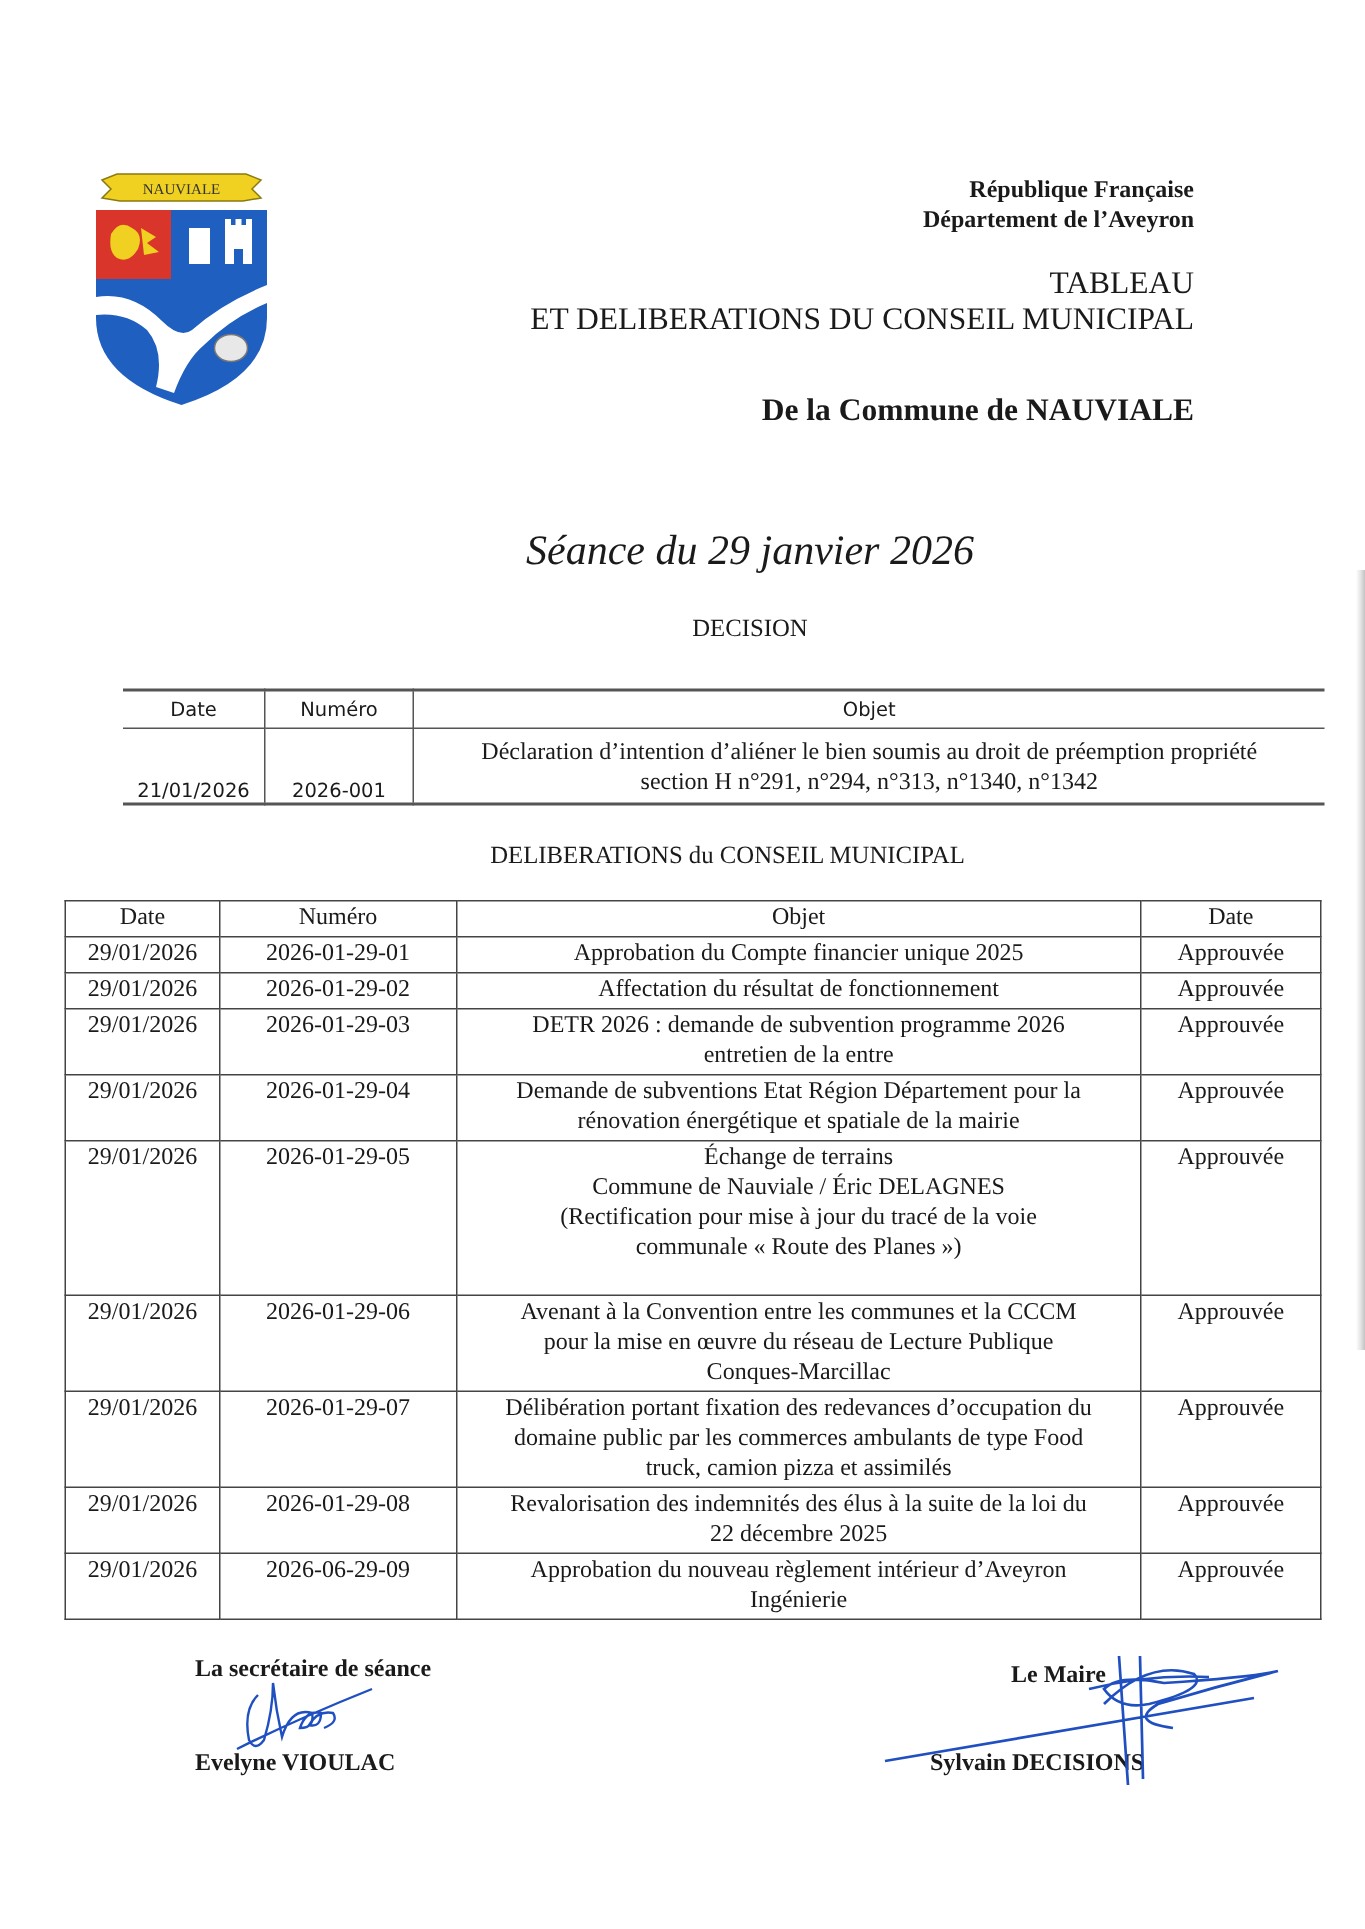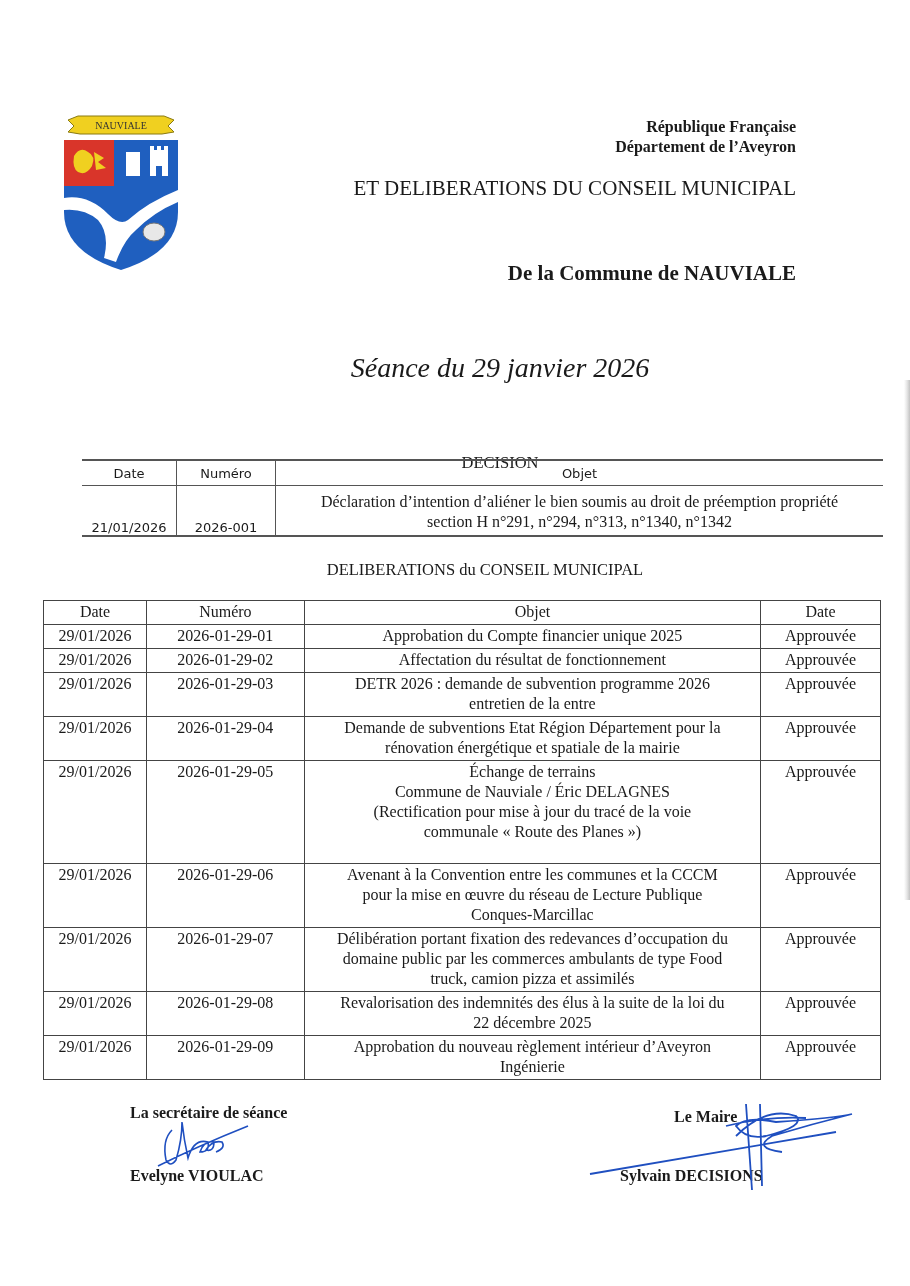--- a/index.html
+++ b/index.html
@@ -8,21 +8,21 @@
   .scan-edge { position:absolute; right:0; top:380px; width:6px; height:520px;
                background:linear-gradient(to right, #ffffff, #d4d4d4, #9a9a9a); opacity:.6; }
   .logo { position:absolute; left:58px; top:112px; width:126px; height:160px; }
   .header { position:absolute; left:236px; width:560px; text-align:right; }
   .h-rep { top:117px; font-weight:bold; font-size:16px; line-height:20px; }
   .h-tab { top:176px; font-size:21px; line-height:24px; }
   .h-commune { top:261px; font-weight:bold; font-size:21px; line-height:24px; }
   .seance { position:absolute; left:300px; width:400px; top:352px; text-align:center;
             font-style:italic; font-size:28px; }
   .sec-title { position:absolute; text-align:center; font-size:16.5px; }
-  .decision-title { left:300px; width:400px; top:409px;margin-top:44px; }
+  .decision-title { left:300px; width:400px; top:409px; }
   .delib-title { left:240px; width:490px; top:560px; }
   table { border-collapse:collapse; position:absolute; }
   .t-dec { left:82px; top:459px; width:801px; border-top:2px solid #555; border-bottom:2px solid #555; }
   .t-dec td, .t-dec th { border-right:1px solid #555; border-bottom:1px solid #555; padding:0 4px; }
   .t-dec tr > *:last-child { border-right:none; }
   .t-dec th { font-family:"DejaVu Sans", "Liberation Sans", sans-serif; font-weight:normal;
               font-size:13px; height:24px; }
   .t-dec td.sans { font-family:"DejaVu Sans", "Liberation Sans", sans-serif; font-size:13px;
                    vertical-align:bottom; text-align:center; padding-bottom:0; }
   .t-dec td.obj { font-size:16px; text-align:center; line-height:20px; padding:6px 4px 3px; }
@@ -56,20 +56,21 @@
   <rect x="98" y="54" width="6" height="10" fill="#1f5fbf"></rect>
   <path d="M6 86 Q30 82 50 102 Q62 114 70 108 Q90 90 120 78 L120 90 Q96 100 78 118 Q66 128 58 150 L46 146 Q52 122 40 108 Q26 96 6 98 Z" fill="#ffffff"></path>
   <ellipse cx="96" cy="120" rx="11" ry="9" fill="#e8e8e8" stroke="#777" stroke-width="1"></ellipse>
 </svg>
 
 <div class="header h-rep">
   <div>République Française</div>
   <div>Département de l’Aveyron</div>
 </div>
 <div class="header h-tab">
+  <div>TABLEAU</div>
   <div>ET DELIBERATIONS DU CONSEIL MUNICIPAL</div>
 </div>
 <div class="header h-commune">De la Commune de NAUVIALE</div>
 
 <div class="seance">Séance du 29 janvier 2026</div>
 
 <div class="sec-title decision-title">DECISION</div>
 <table class="t-dec">
   <tbody>
       <tr>
@@ -168,21 +169,21 @@
         <td>29/01/2026</td>
         <td>2026-01-29-08</td>
         <td>
           <span class="obj-line">Revalorisation des indemnités des élus à la suite de la loi du</span>
           <span class="obj-line">22 décembre 2025</span>
         </td>
         <td>Approuvée</td>
       </tr>
       <tr>
         <td>29/01/2026</td>
-        <td>2026-01-29-09</td>
+        <td>2026-06-29-09</td>
         <td>
           <span class="obj-line">Approbation du nouveau règlement intérieur d’Aveyron</span>
           <span class="obj-line">Ingénierie</span>
         </td>
         <td>Approuvée</td>
       </tr>
     </tbody>
 </table>
 
 <div class="sig-label" style="left:130px; top:1104px;">La secrétaire de séance</div>

